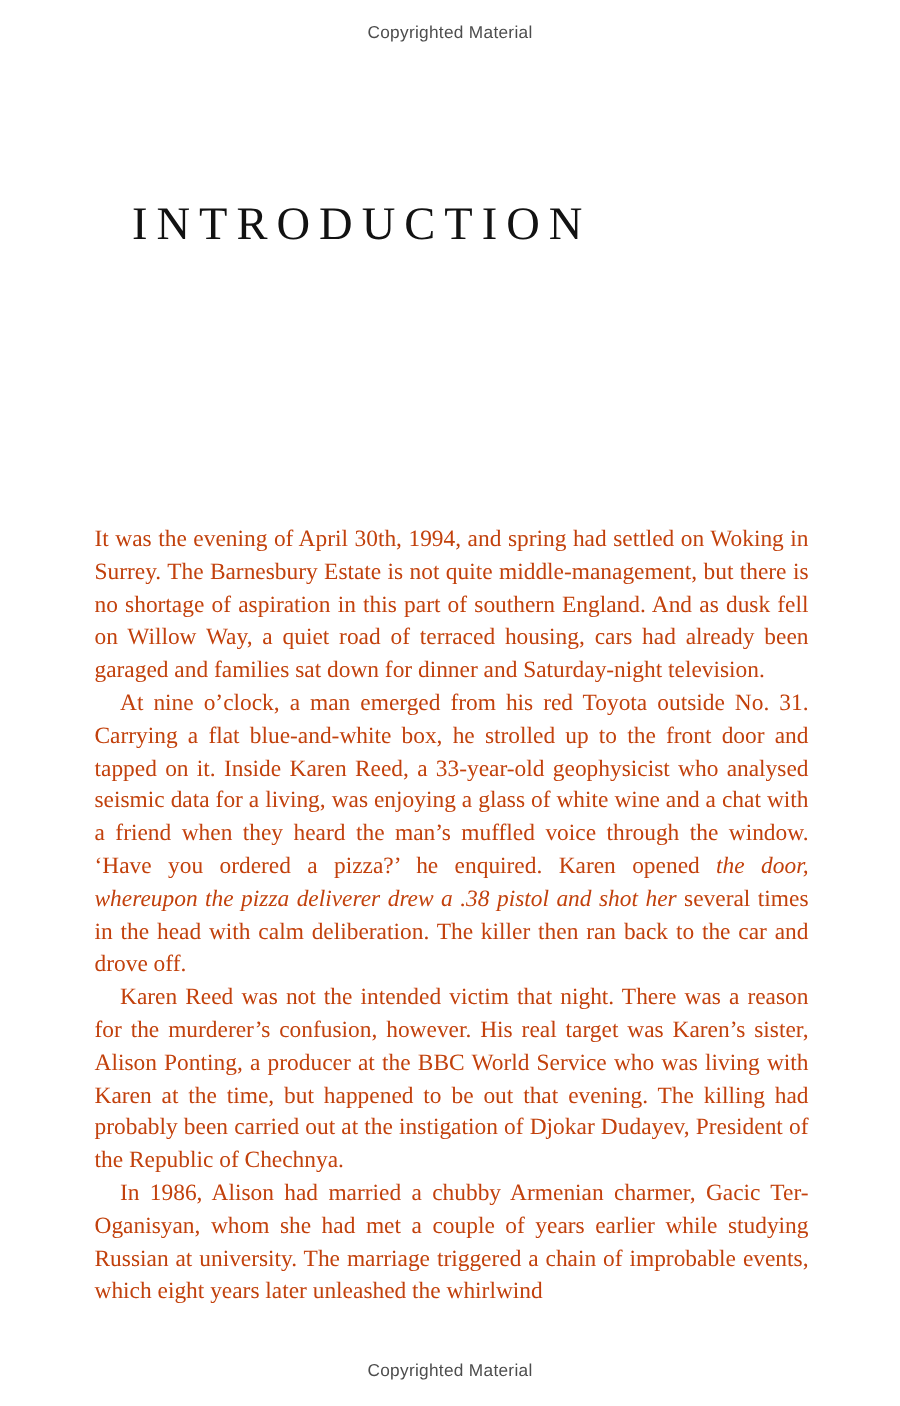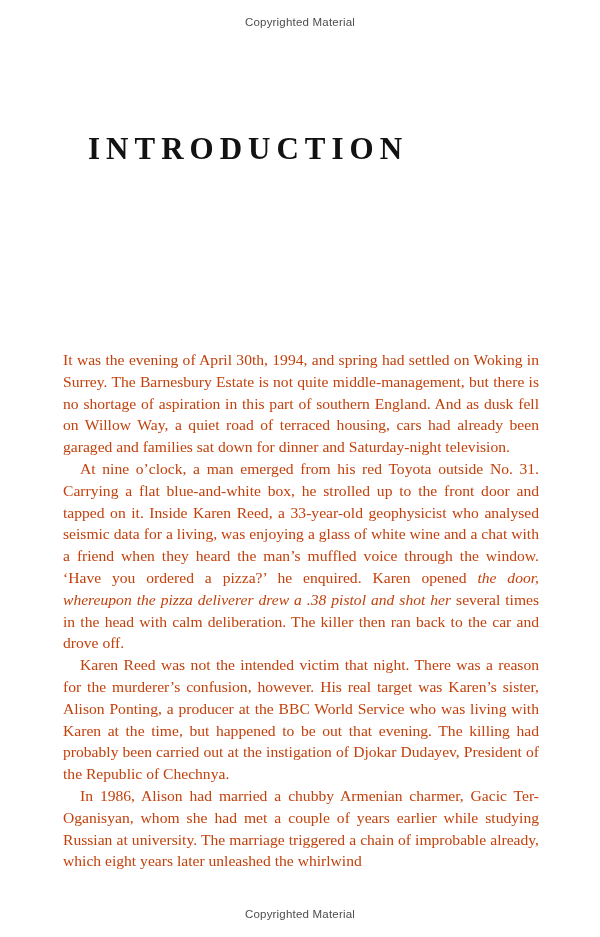--- a/index.html
+++ b/index.html
@@ -27,21 +27,21 @@
     letter-spacing: 0.2px;
   }
   .copyright.top { top: 16px; }
   .copyright.bottom { bottom: 17px; }
   .chapter-title {
     position: absolute;
     top: 131px;
     left: 88px;
     margin: 0;
     font-family: "Liberation Serif", "DejaVu Serif", serif;
-    font-weight: 700;
+    font-weight: 400;
     font-size: 31px;
     letter-spacing: 6px;
     color: #121212;
     white-space: nowrap;
   }
   .body-text {
     position: absolute;
     top: 349px;
     left: 63px;
     width: 476px;
@@ -72,19 +72,19 @@
   <h1 class="chapter-title">INTRODUCTION</h1>
 
   <div class="body-text">
 
     <p class="para first">It was the evening of April 30th, 1994, and spring had settled on Woking in Surrey. The Barnesbury Estate is not quite middle-management, but there is no shortage of aspiration in this part of southern England. And as dusk fell on Willow Way, a quiet road of terraced housing, cars had already been garaged and families sat down for dinner and Saturday-night television.</p>
 
     <p class="para"><span>At nine o’clock, a man emerged from his red Toyota outside No. 31. Carrying a flat blue-and-white box, he strolled up to the front door and tapped on it. Inside Karen Reed, a 33-year-old geophysicist who analysed seismic data for a living, was enjoying a glass of white wine and a chat with a friend when they heard the man’s muffled voice through the window. ‘Have you ordered a pizza?’ he enquired. Karen opened </span><em>the door, whereupon the pizza deliverer drew a .38 pistol and shot her</em><span> several times in the head with calm deliberation. The killer then ran back to the car and drove off.</span></p>
 
     <p class="para">Karen Reed was not the intended victim that night. There was a reason for the murderer’s confusion, however. His real target was Karen’s sister, Alison Ponting, a producer at the BBC World Service who was living with Karen at the time, but happened to be out that evening. The killing had probably been carried out at the instigation of Djokar Dudayev, President of the Republic of Chechnya.</p>
 
-    <p class="para">In 1986, Alison had married a chubby Armenian charmer, Gacic Ter-Oganisyan, whom she had met a couple of years earlier while studying Russian at university. The marriage triggered a chain of improbable already, which eight years later unleashed the whirlwind</p>
+    <p class="para">In 1986, Alison had married a chubby Armenian charmer, Gacic Ter-Oganisyan, whom she had met a couple of years earlier while studying Russian at university. The marriage triggered a chain of improbable events, which eight years later unleashed the whirlwind</p>
 
   </div>
 
   <div class="copyright bottom">Copyrighted Material</div>
 
 </div>
 
 </body></html>

